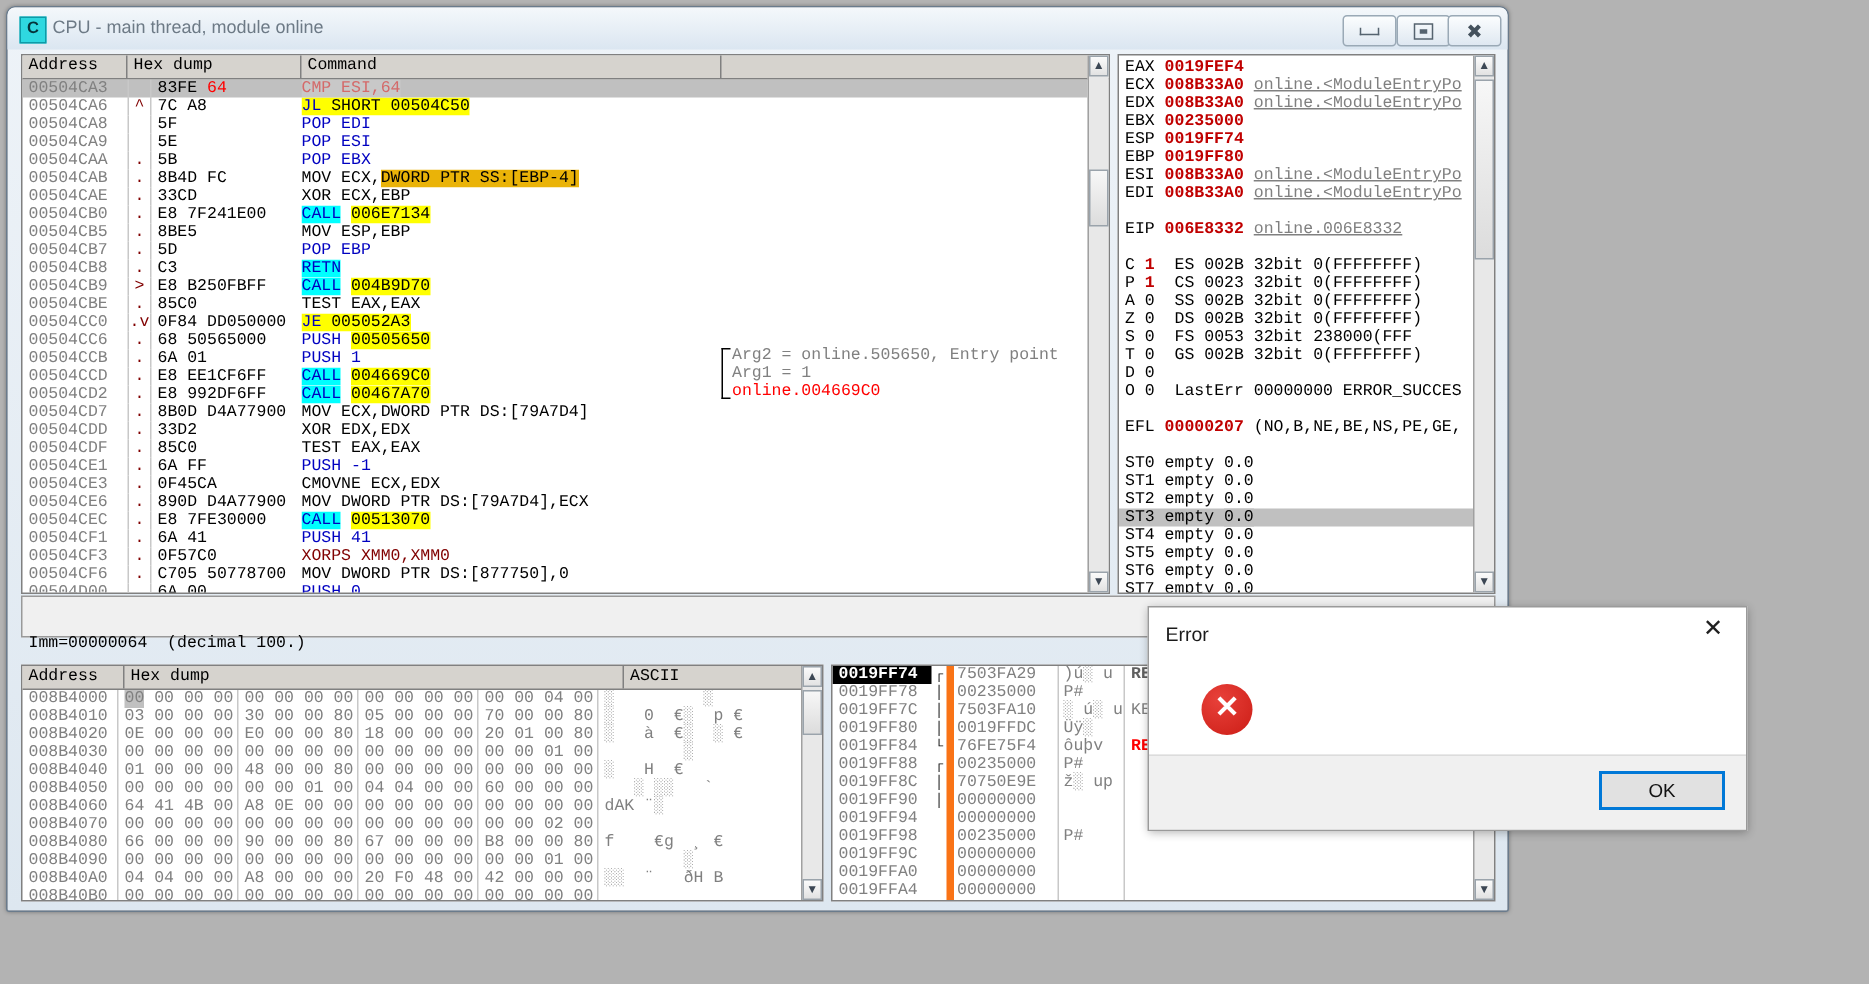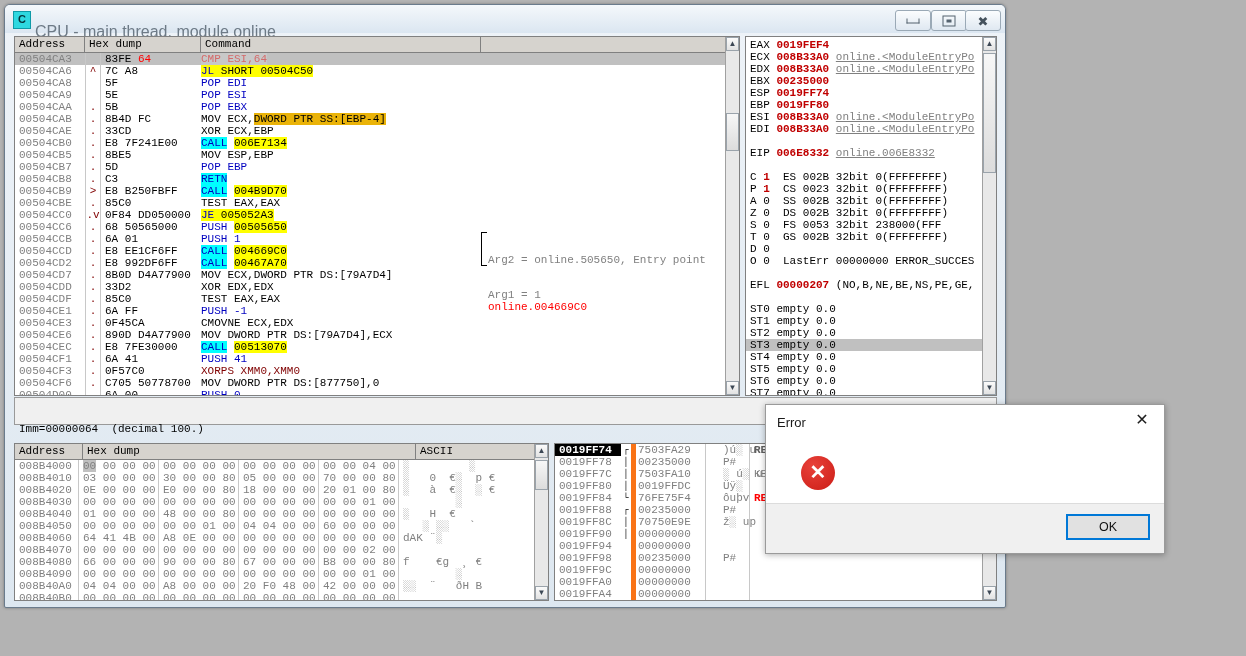--- a/index.html
+++ b/index.html
@@ -22,22 +22,22 @@
     background:linear-gradient(#f4f8fb,#dbe6f1);
     border-radius:5px 5px 0 0;
   }
   #app-icon{
     position:absolute;left:8px;top:6px;width:16px;height:16px;
     background:#2fd8e0;border:1px solid #0e9aa7;
     color:#05333a;font:bold 11px/15px "Liberation Sans",sans-serif;
     text-align:center;
   }
   #title-text{
-    position:absolute;left:30px;top:18px;
-    font-size:16px;color:#6d7a86;white-space:nowrap;
+    position:absolute;left:30px;top:6px;
+    font-size:12px;color:#6d7a86;white-space:nowrap;
   }
   .wbtn{
     position:absolute;top:5px;width:34px;height:19px;
     background:linear-gradient(#fbfdfe,#dfe8f1);
     border:1px solid #9aa9b6;border-radius:3px;
   }
   .wbtn i{position:absolute;left:50%;top:50%;transform:translate(-50%,-50%);
     display:block;color:#44515c;}
   #btn-min{right:74px;} #btn-max{right:38px;} #btn-close{right:4px;}
   #btn-min i{width:11px;height:4px;border:1px solid #55636f;border-top:none;}
@@ -64,21 +64,21 @@
   .c-bar{width:16px;text-align:center;color:#800000;box-sizing:border-box;
          border-left:1px solid #c8c8c8;border-right:1px solid #c8c8c8;}
   .c-hex{width:100px;padding-left:4px;color:#000;box-sizing:border-box;}
   .c-cmd{width:280px;padding-left:0;box-sizing:border-box;overflow:hidden;}
   .c-com{flex:1;padding-left:4px;box-sizing:border-box;}
   .op-cyan{background:#00ffff;color:#000;}
   .op-yellowbg{background:#ffff00;color:#000;}
   .op-red{color:#ff0000;}
   .hl-cyan{background:#eab308;}
   .hl-yellow{background:#ffff00;}
-  .cmt-grey{color:#808080;margin-top:23px;}
+  .cmt-grey{color:#808080;}
   .cmt-red{color:#ff0000;}
 
   
   #reg-pane{left:740px;top:31px;width:252px;height:360px;}
   #reg-rows{position:absolute;left:0;top:2px;right:14px;bottom:0;overflow:hidden;}
   .rrow{height:12px;line-height:12px;padding-left:4px;color:#000;}
   .rval{color:#c00000;font-weight:bold;}
   .rgrey{color:#808080;text-decoration:underline;}
   .rsel{background:#c0c0c0;}
 
@@ -104,21 +104,21 @@
   .m-sel{background:#c0c0c0;}
 
   
   #stack-pane{left:549px;top:438px;width:443px;height:158px;}
   #stack-rows{position:absolute;left:0;top:0;right:14px;bottom:0;overflow:hidden;}
   .srow{height:12px;line-height:12px;display:flex;}
   .s-addr{width:66px;padding-left:4px;color:#808080;box-sizing:border-box;}
   .s-addr.cur{background:#000;color:#fff;font-weight:bold;}
   .s-brk{width:10px;box-sizing:border-box;color:#000;text-align:center;font-size:9px;}
   .s-val{width:74px;padding-left:2px;color:#808080;box-sizing:border-box;border-left:5px solid #f97316;}
-  .s-asc{width:44px;padding-left:17px;color:#808080;box-sizing:border-box;border-left:1px solid #c8c8c8;}
+  .s-asc{width:44px;padding-left:3px;color:#808080;box-sizing:border-box;border-left:1px solid #c8c8c8;}
   .s-cmt{flex:1;padding-left:4px;color:#808080;box-sizing:border-box;border-left:1px solid #c8c8c8;}
   .s-cmt.bold{color:#606060;font-weight:bold;}
   .s-cmt.red{color:#ff0000;font-weight:bold;}
 
   
   #error-dialog{
     position:absolute;left:765px;top:404px;width:398px;height:148px;
     background:#fff;border:1px solid #9a9a9a;
     box-shadow:0 1px 6px rgba(0,0,0,.3);
     font-family:"Liberation Sans",sans-serif;

